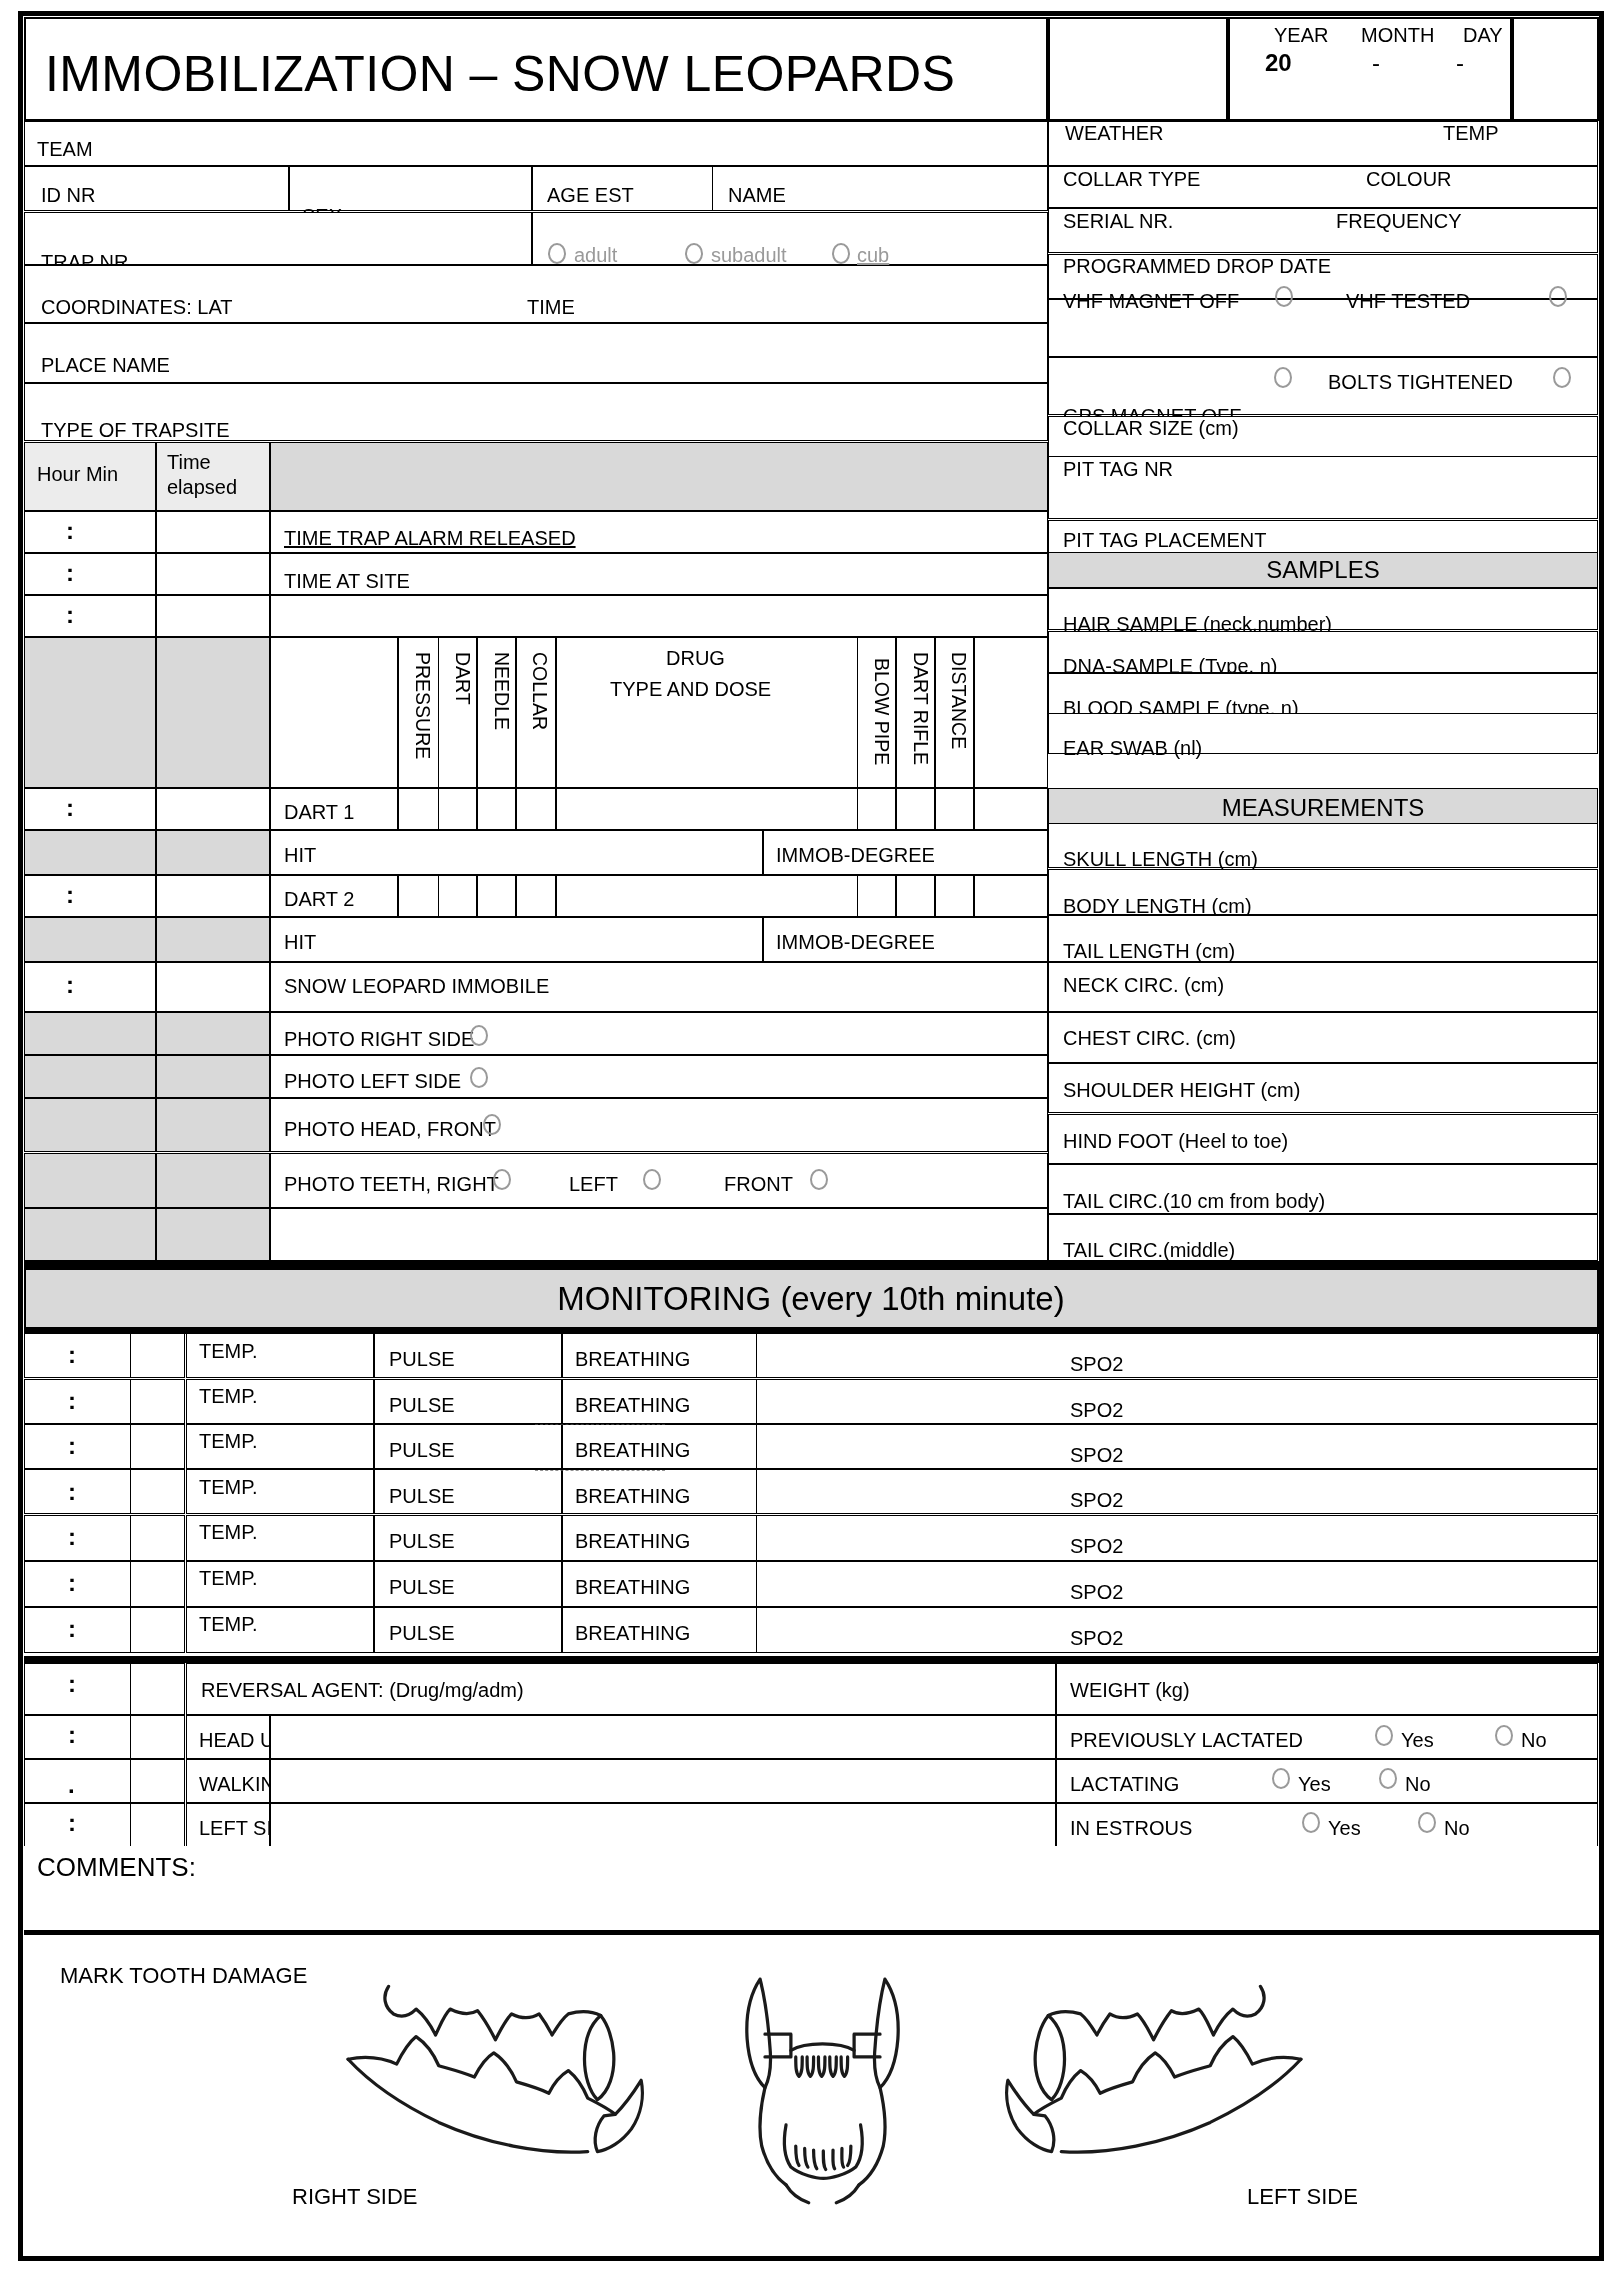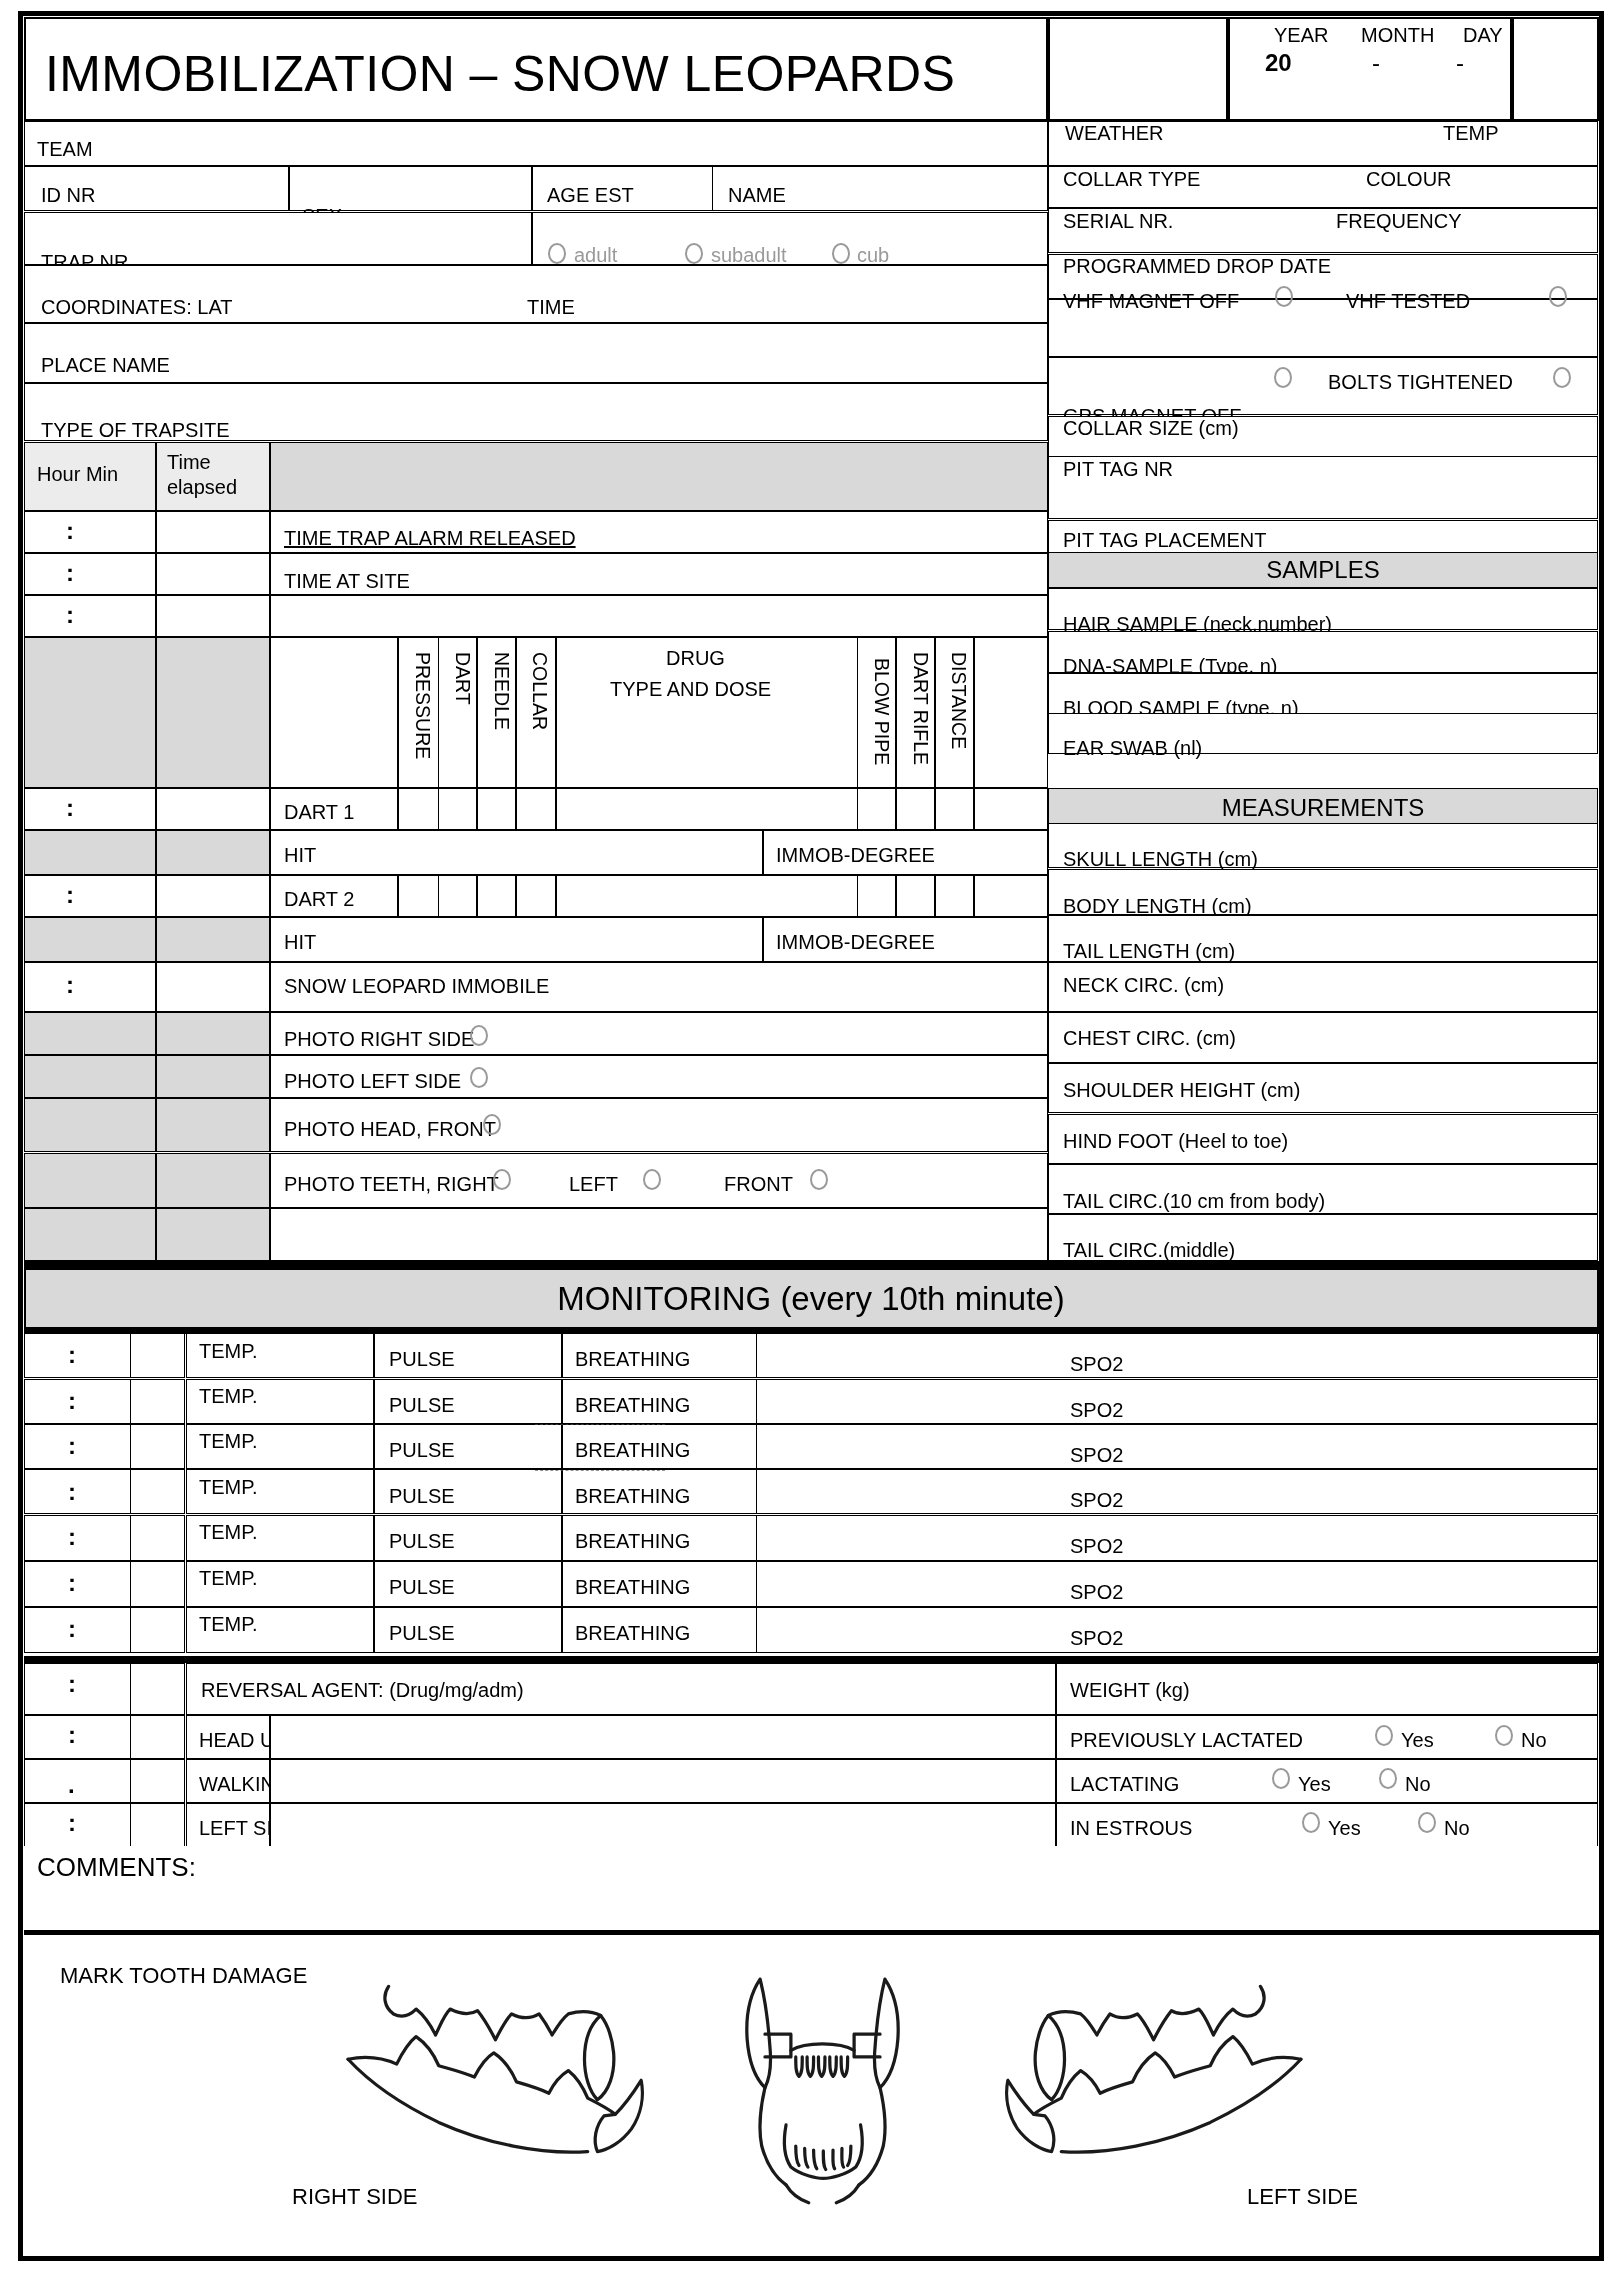--- a/index.html
+++ b/index.html
@@ -117,21 +117,21 @@
 
   <div class="c bx" style="left:23.5px;top:212px;width:508px;height:53px;"></div>
   <div class="lbl" style="left:41px;top:252px;">TRAP NR</div>
 
   <div class="c bx" style="left:532px;top:212px;width:516px;height:53px;"></div>
   <span class="radio-wrap" style="left:548px;top:243px;"><span class="radio"></span></span>
   <div class="lbl ghost" style="left:574px;top:245px;">adult</div>
   <span class="radio-wrap" style="left:685px;top:243px;"><span class="radio"></span></span>
   <div class="lbl ghost" style="left:711px;top:245px;">subadult</div>
   <span class="radio-wrap" style="left:832px;top:243px;"><span class="radio"></span></span>
-  <div class="lbl ghost" style="left:857px;top:245px;">cub</div>
+  <div class="lbl ghost" style="left:857px;top:245px;text-decoration:underline;">cub</div>
 
   <div class="c bx" style="left:23.5px;top:265px;width:1024px;height:58px;"></div>
   <div class="lbl" style="left:41px;top:297px;">COORDINATES: LAT</div>
   <div class="lbl" style="left:527px;top:297px;">TIME</div>
 
   <div class="c bx" style="left:23.5px;top:323px;width:1024px;height:60px;"></div>
   <div class="lbl" style="left:41px;top:355px;">PLACE NAME</div>
 
   <div class="c bx" style="left:23.5px;top:383px;width:1024px;height:58px;"></div>
   <div class="lbl" style="left:41px;top:420px;">TYPE OF TRAPSITE</div>

